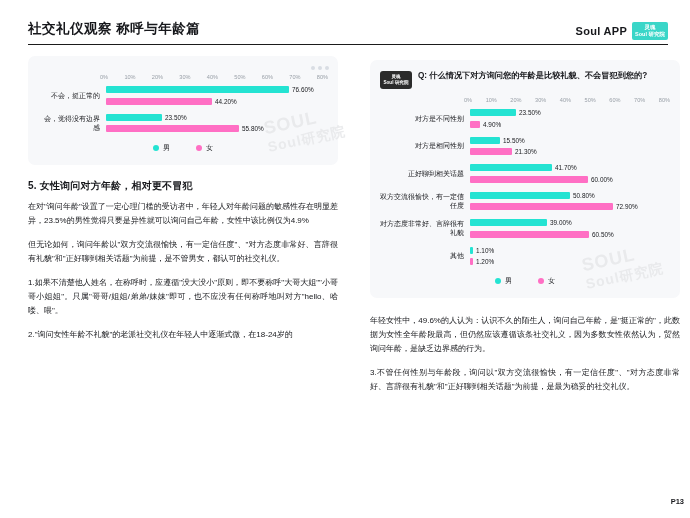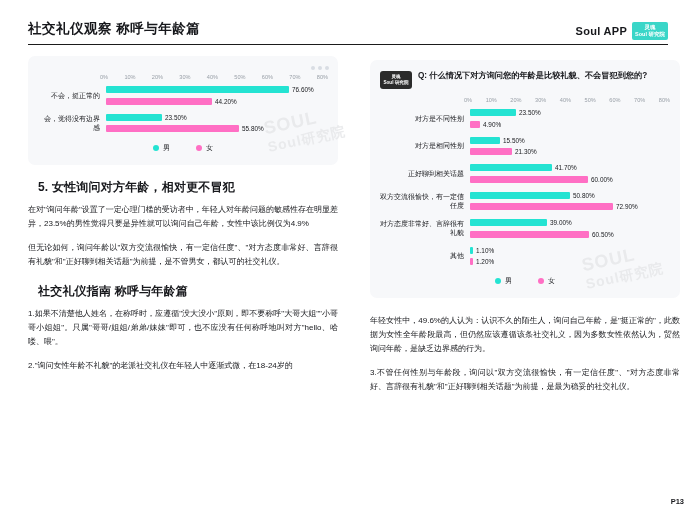--- a/index.html
+++ b/index.html
@@ -88,21 +88,21 @@
     color:#e7e8ea;font-weight:bold;
     transform:rotate(-12deg);
     white-space:nowrap;
     opacity:.85;
   }
   .wm .l1{font-size:18px;letter-spacing:1px;}
   .wm .l2{font-size:14px;letter-spacing:1px;}
 
   
   h3.sec{
-    font-size:12px;font-weight:bold;margin:14px 0 7px 10px;letter-spacing:.2px;
+    font-size:10px;font-weight:bold;margin:14px 0 7px 0;letter-spacing:.2px;
   }
   p.body{
     font-size:8px;line-height:14px;margin:0 0 10px 0;text-align:justify;
     color:#17181c;
   }
   .pagenum{
     position:absolute;right:6px;bottom:12px;font-size:7.5px;color:#17181c;font-weight:bold;
   }
 </style>
 </head>
@@ -186,21 +186,20 @@
       <div class="wm" style="right:-6px;bottom:16px;">
         <div class="l1">SOUL</div>
         <div class="l2">Soul研究院</div>
       </div>
     </div>
 
     <h3 class="sec">5. 女性询问对方年龄，相对更不冒犯</h3>
     <p class="body">在对"询问年龄"设置了一定心理门槛的受访者中，年轻人对年龄问题的敏感性存在明显差异，23.5%的男性觉得只要是异性就可以询问自己年龄，女性中该比例仅为4.9%</p>
     <p class="body">但无论如何，询问年龄以"双方交流很愉快，有一定信任度"、"对方态度非常好、言辞很有礼貌"和"正好聊到相关话题"为前提，是不管男女，都认可的社交礼仪。</p>
 
-    <h3 class="sec">社交礼仪指南 称呼与年龄篇</h3>
     <p class="body">1.如果不清楚他人姓名，在称呼时，应遵循"没大没小"原则，即不要称呼"大哥大姐""小哥哥小姐姐"。只属"哥哥/姐姐/弟弟/妹妹"即可，也不应没有任何称呼地叫对方"hello、哈喽、喂"。</p>
     <p class="body">2."询问女性年龄不礼貌"的老派社交礼仪在年轻人中逐渐式微，在18-24岁的</p>
   </div>
 
   <div class="col-right">
 
     <div class="card">
       <div class="card-head">
         <div class="card-logo">
           <span>灵魂</span>

